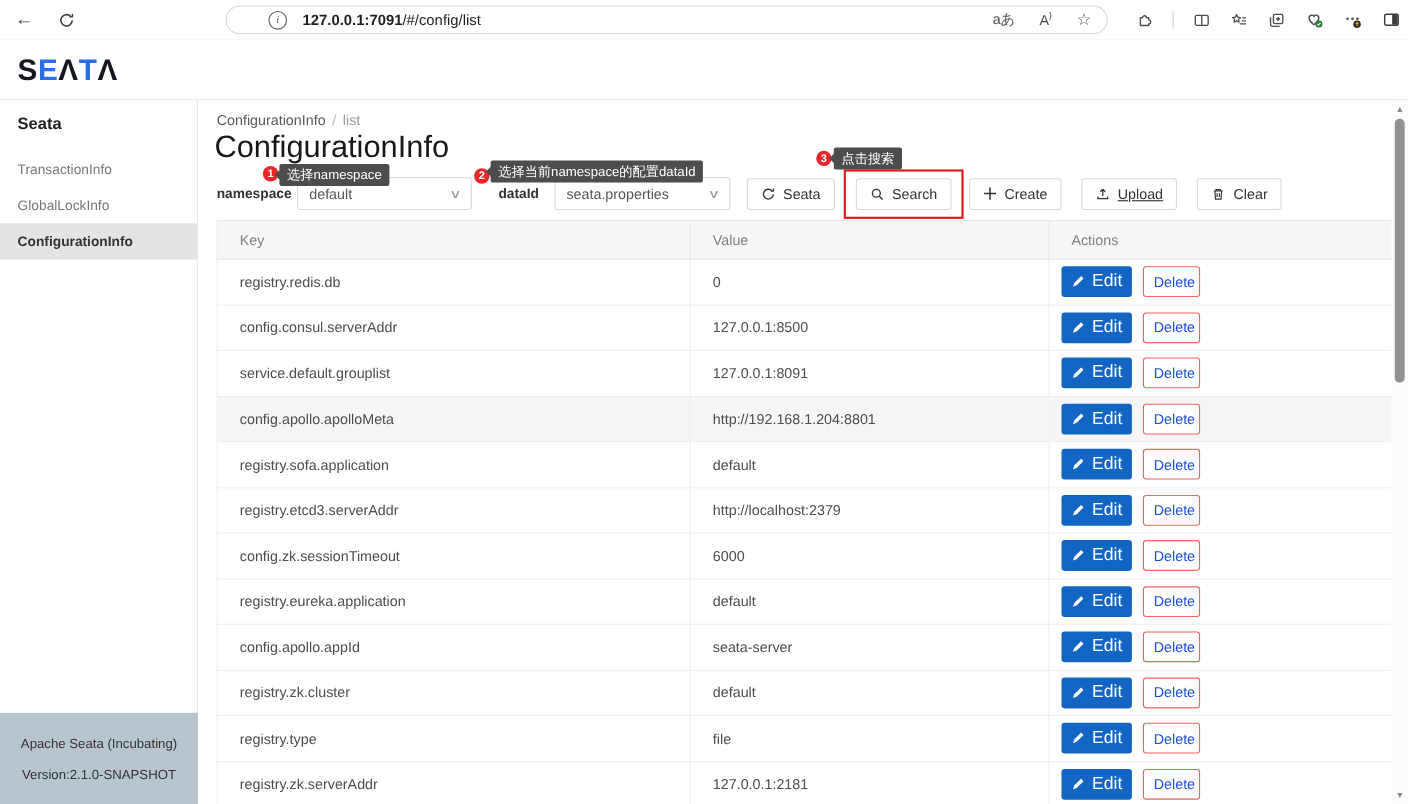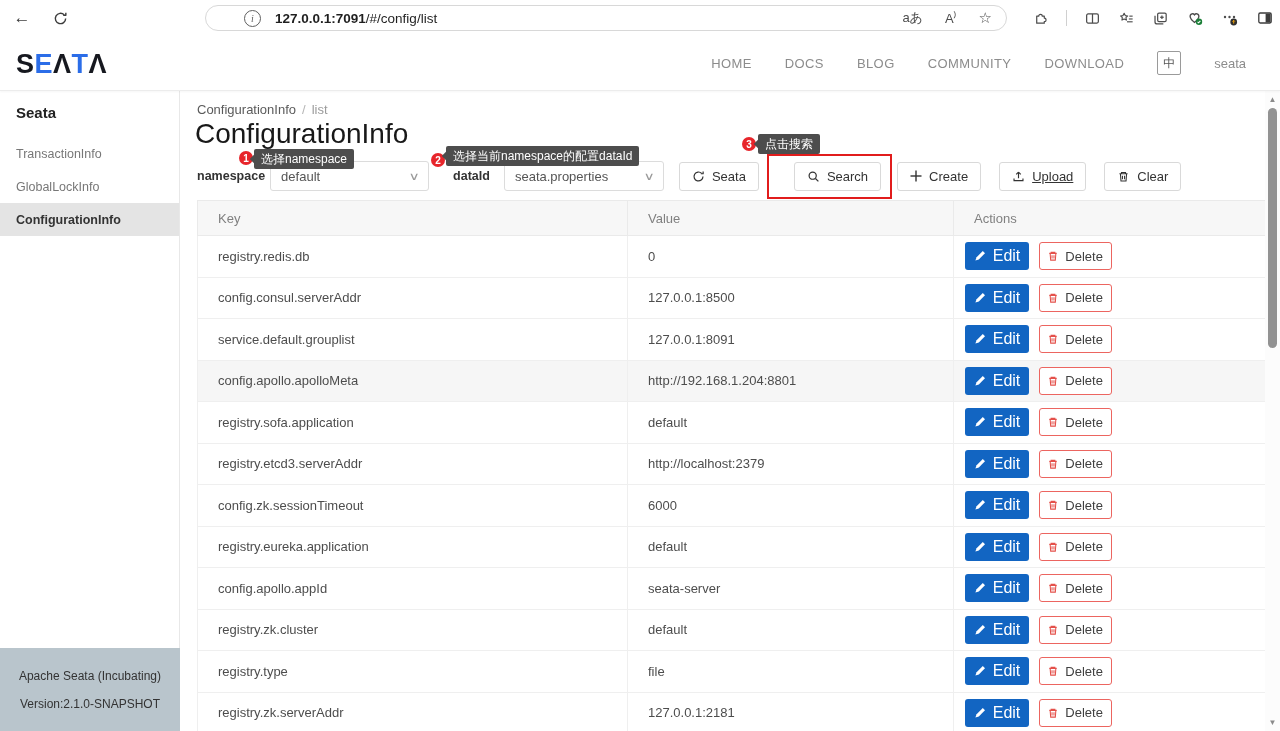--- a/index.html
+++ b/index.html
@@ -62,21 +62,21 @@
           display:flex;align-items:center;justify-content:space-between;padding:0 10px;font-size:13px;
           color:#555;cursor:pointer;}
   .sel-ns{width:159px;margin-right:24px;}
   .sel-di{width:160px;margin-right:15px;}
   .chev{color:#9a9a9a;font-size:11px;transform:scaleX(1.4);}
   .btn{height:29px;border:1px solid #d9d9d9;border-radius:3px;background:#fff;box-sizing:border-box;
        display:inline-flex;align-items:center;justify-content:center;gap:7px;font-size:13px;color:#333;
        padding:0 12px;cursor:pointer;font-family:inherit;white-space:nowrap;}
   .btn svg{display:block;}
   .btn-reset{min-width:69px;}
-  .btn-search{min-width:75px;margin-left:16px;}
+  .btn-search{min-width:75px;}
   .btn-create{min-width:69px;margin-right:18px;}
   .btn-upload{min-width:78px;margin-right:18px;text-decoration:underline;}
   .btn-clear{min-width:62px;}
   .annot-rect{border:2px solid #e11c1c;padding:6px 9px;margin:0 5px 0 8px;display:inline-flex;}
 
   
   .annot-circle{position:absolute;width:14px;height:14px;border-radius:50%;background:#e7252b;color:#fff;
                 font-size:10px;font-weight:700;display:flex;align-items:center;justify-content:center;z-index:9;}
   .tooltip{position:absolute;background:#4d4d4d;color:#fff;font-size:12px;line-height:20px;height:20px;
            padding:0 7px;border-radius:2px;white-space:nowrap;z-index:9;}
@@ -91,22 +91,22 @@
   .cfg-table th{background:#f7f7f7;height:34px;font-weight:400;font-size:13px;color:#808080;text-align:left;
                 padding:0 0 0 20px;border:1px solid #eaeaea;}
   .cfg-table td{height:40.5px;padding:0 0 0 20px;font-size:13px;color:#4d4d4d;border:1px solid #efefef;
                 white-space:nowrap;overflow:hidden;}
   .col-key{width:409px;} .col-value{width:305px;} .col-actions{width:330px;}
   tr.hovered td{background:#f6f6f6;}
   .td-actions{padding-left:11px !important;}
   .btn-edit{display:inline-flex;align-items:center;justify-content:center;gap:7px;width:64px;height:28px;
             background:#1265c2;border:none;border-radius:3px;color:#fff;font-size:16px;cursor:pointer;
             vertical-align:middle;font-family:inherit;}
-  .btn-delete{display:inline-flex;align-items:center;justify-content:center;gap:6px;width:73px;height:28px;
-              background:#fff;border:1px solid #ec6560;border-radius:3px;color:#404040;font-size:13px;
+  .btn-delete{display:inline-flex;align-items:center;justify-content:center;gap:6px;width:52px;height:28px;
+              background:#fff;border:1px solid #ec6560;border-radius:3px;color:#1d4ed8;font-size:13px;
               cursor:pointer;margin-left:6px;vertical-align:middle;box-sizing:border-box;font-family:inherit;}
 
   
   .scrollbar{position:absolute;right:0;top:90px;width:15px;height:641px;background:#fcfcfc;}
   .sb-arrow{position:absolute;left:0;width:15px;height:14px;color:#8a8a8a;font-size:8px;display:flex;
             align-items:center;justify-content:center;cursor:pointer;}
   .sb-up{top:2px;} .sb-down{bottom:2px;}
   .sb-thumb{position:absolute;left:3px;top:18px;width:9px;height:240px;background:#929292;border-radius:5px;cursor:pointer;}
 </style>
 </head>
@@ -178,30 +178,20 @@
       <svg width="18" height="18" viewBox="0 0 18 18" fill="none" stroke="#3c3c3c" stroke-width="1.3">
         <rect x="2.8" y="4" width="12.4" height="10" rx="1.4"></rect>
         <rect x="9.6" y="4.6" width="5" height="8.8" fill="#3c3c3c" stroke="none"></rect>
       </svg>
       </span>
   </div>
 </div>
 
 <div class="site-header">
   <div class="logo" id="logo"><span style="color: rgb(22, 24, 31);">S</span><span style="color: rgb(43, 109, 232);">E</span><span style="color: rgb(22, 24, 31);">Λ</span><span style="color: rgb(43, 109, 232);">T</span><span style="color: rgb(22, 24, 31);">Λ</span></div>
-  <div class="main-nav" id="main-nav">
-
-  <div class="nav-item">HOME</div>
-      <div class="nav-item">DOCS</div>
-      <div class="nav-item">BLOG</div>
-      <div class="nav-item">COMMUNITY</div>
-      <div class="nav-item">DOWNLOAD</div>
-      <div class="lang-btn">中</div>
-      <div class="user-name">seata</div>
-    </div>
 </div>
 
 <div class="sidebar">
   <div class="sidebar-title">Seata</div>
   <div id="side-items">
       <div class="side-item">TransactionInfo</div>
       <div class="side-item">GlobalLockInfo</div>
       <div class="side-item active">ConfigurationInfo</div>
     </div>
   <div class="sidebar-footer">

